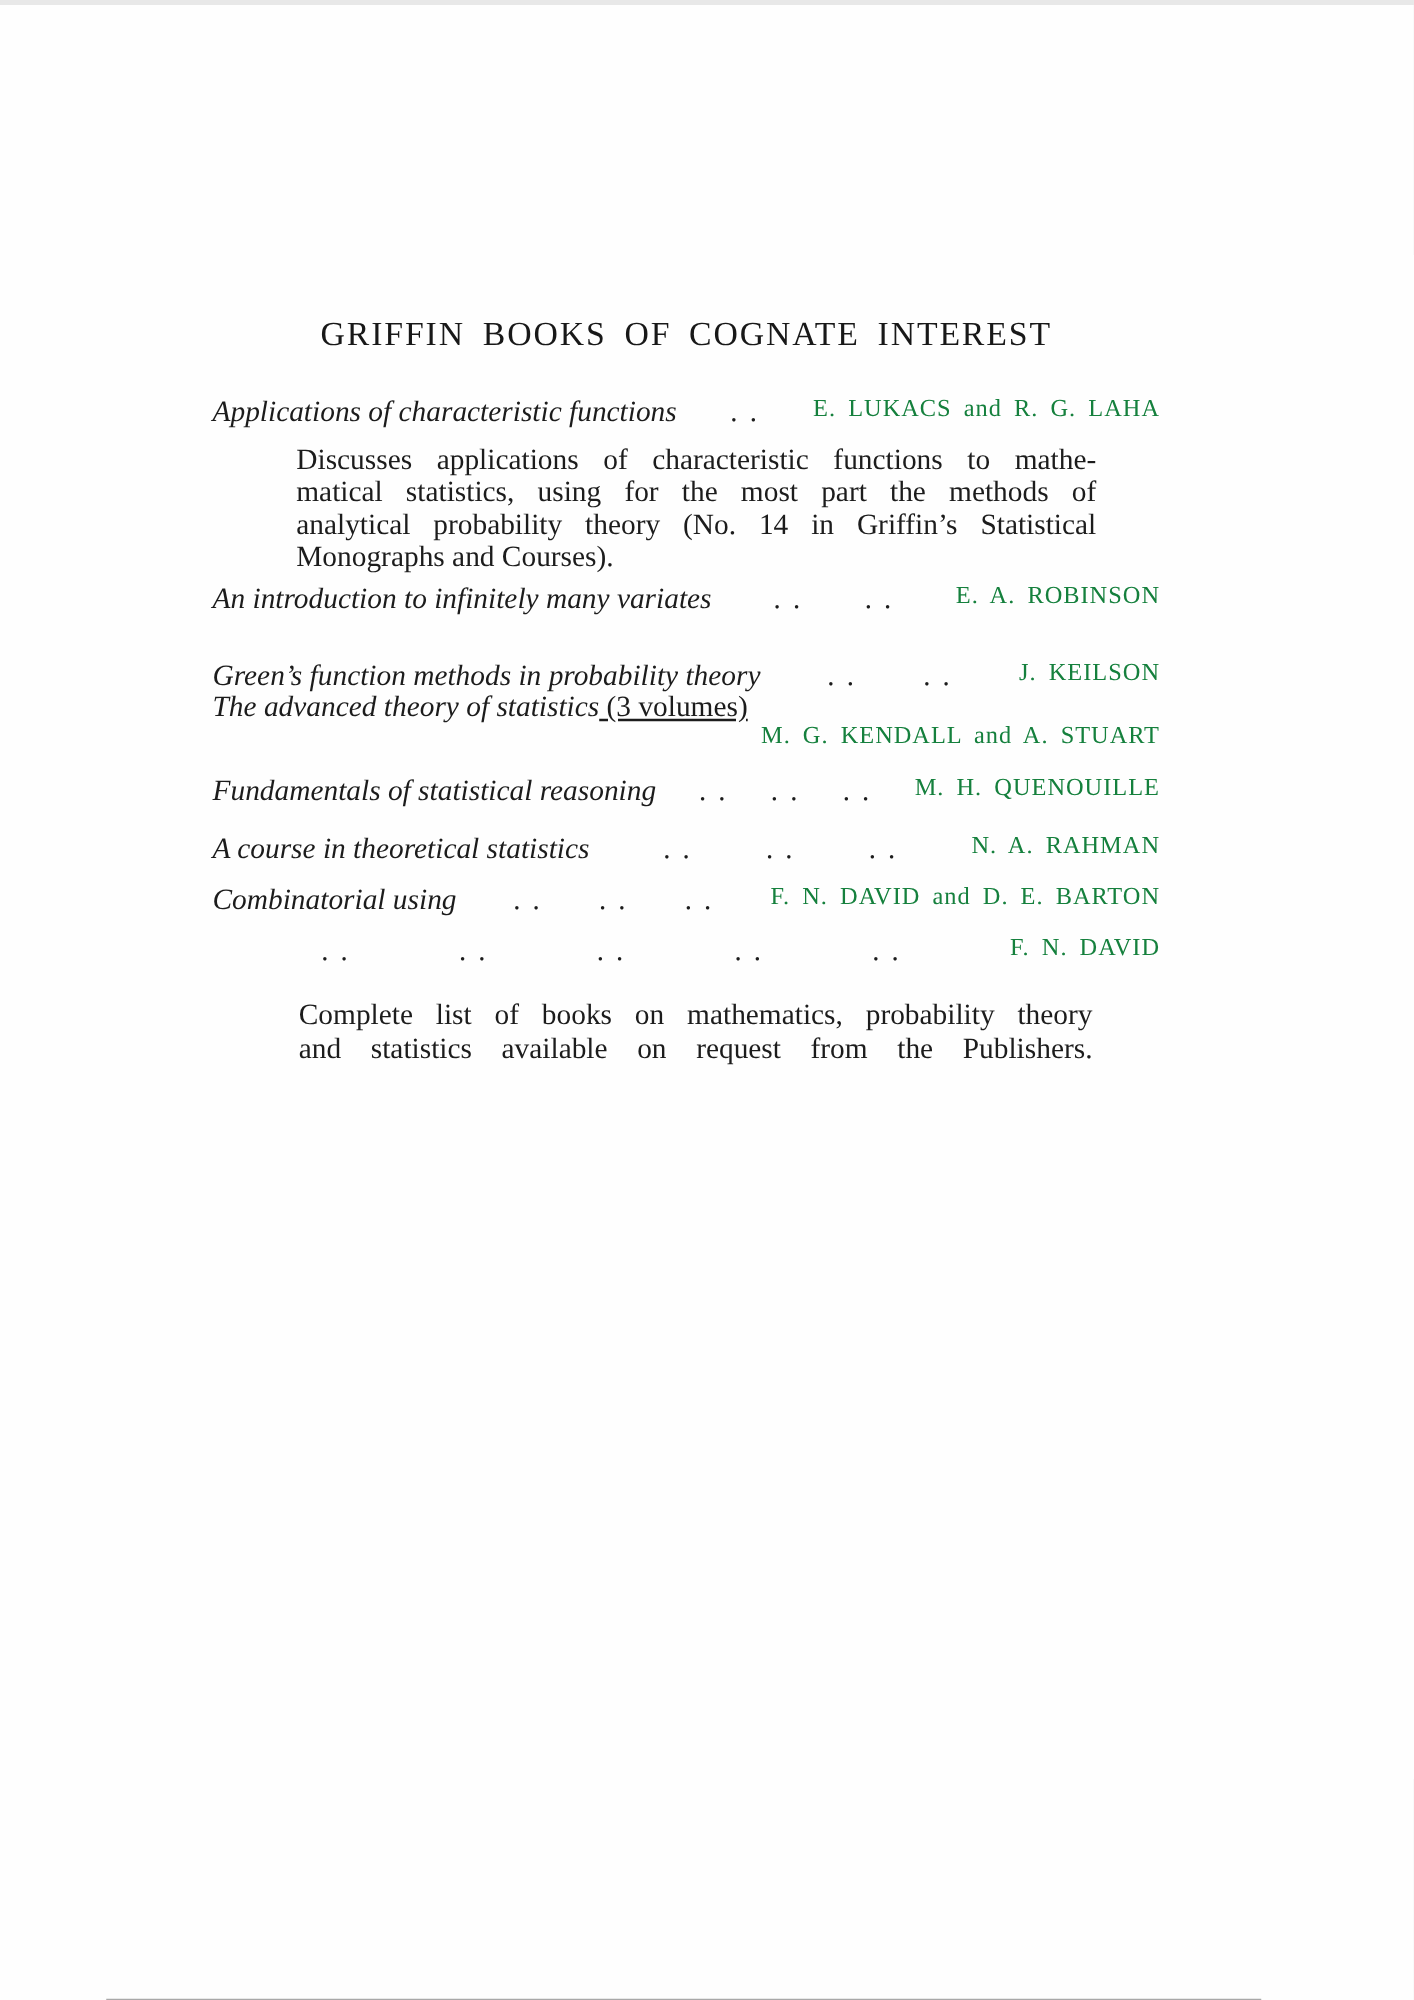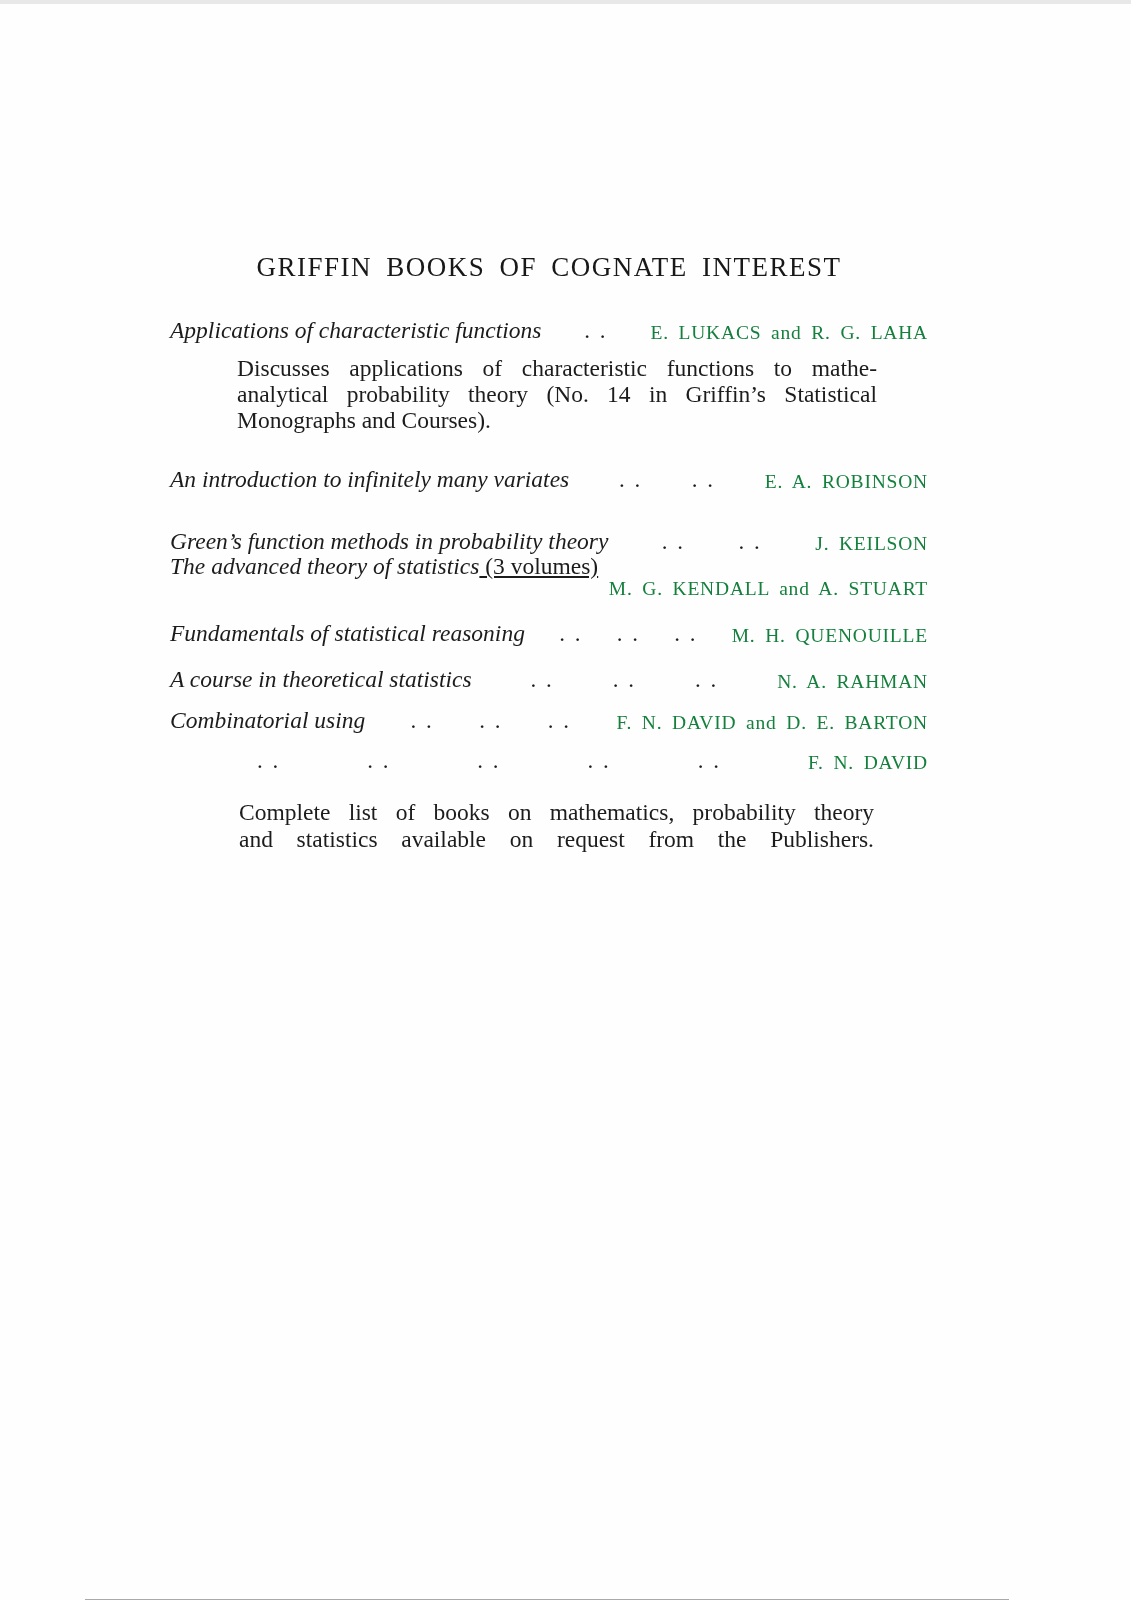--- a/index.html
+++ b/index.html
@@ -24,21 +24,21 @@
     letter-spacing: 1.5px;
     word-spacing: 6px;
     color: #181818;
     white-space: nowrap;
   }
   .entry-row {
     position: absolute;
     left: 170px;
     width: 758px;
     display: flex;
-    align-items: flex-end;
+    align-items: flex-start;
     font-size: 23.5px;
     line-height: 1.25;
     white-space: nowrap;
   }
   .book-title { font-style: italic; }
   .title-suffix { font-style: normal; text-decoration: underline; }
   .leader {
     flex: 1 1 auto;
     display: flex;
     justify-content: space-evenly;
@@ -94,20 +94,21 @@
   <div class="entry-row" style="top:312px">
     <span class="book-title">Applications of characteristic functions</span>
     <span class="leader">
       <span class="dots">. .</span>
     </span>
     <span class="author">E. LUKACS and R. G. LAHA</span>
   </div>
 
   <div class="desc-block">
     <div class="jline">Discusses applications of characteristic functions to mathe-</div>
+    <div class="jline">matical statistics, using for the most part the methods of</div>
     <div class="jline">analytical probability theory (No. 14 in Griffin’s Statistical</div>
     <div class="pline">Monographs and Courses).</div>
   </div>
 
   <div class="entry-row" style="top:461px">
     <span class="book-title">An introduction to infinitely many variates</span>
     <span class="leader">
       <span class="dots">. .</span>
       <span class="dots">. .</span>
     </span>

